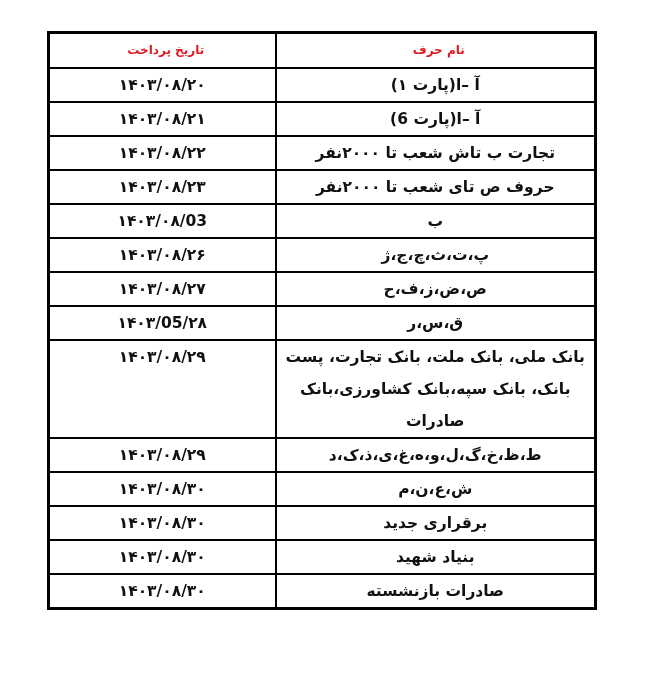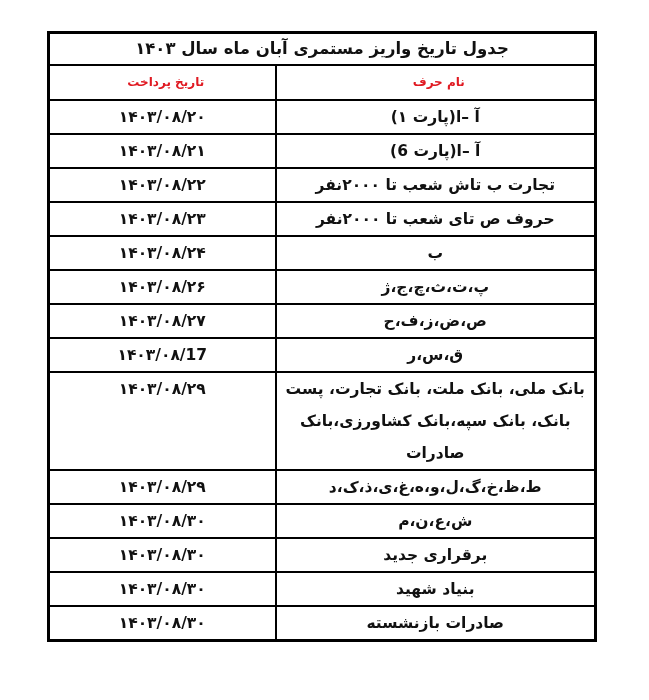--- a/index.html
+++ b/index.html
@@ -68,23 +68,20 @@
 </head>
 <body>
 
 <div class="page">
   <table class="schedule">
     <colgroup>
       <col class="name-col">
       <col class="date-col">
     </colgroup>
     <tbody>
-      <tr class="title-row">
-        <td colspan="2">جدول تاریخ واریز مستمری آبان ماه سال ۱۴۰۳</td>
-      </tr>
       <tr class="header-row">
         <td>نام حرف</td>
         <td>تاریخ پرداخت</td>
       </tr>
       <tr class="data-row">
         <td class="name-cell">آ –ا(پارت ۱)</td>
         <td class="date-cell">۱۴۰۳/۰۸/۲۰</td>
       </tr>
       <tr class="data-row">
         <td class="name-cell">آ –ا(پارت 6)</td>
@@ -93,33 +90,33 @@
       <tr class="data-row">
         <td class="name-cell">تجارت ب تاش شعب تا ۲۰۰۰نفر</td>
         <td class="date-cell">۱۴۰۳/۰۸/۲۲</td>
       </tr>
       <tr class="data-row">
         <td class="name-cell">حروف ص تای شعب تا ۲۰۰۰نفر</td>
         <td class="date-cell">۱۴۰۳/۰۸/۲۳</td>
       </tr>
       <tr class="data-row">
         <td class="name-cell">ب</td>
-        <td class="date-cell">۱۴۰۳/۰۸/۲۴</td>
+        <td class="date-cell">۱۴۰۳/۰۸/03</td>
       </tr>
       <tr class="data-row">
         <td class="name-cell">پ،ت،ث،چ،ج،ژ</td>
         <td class="date-cell">۱۴۰۳/۰۸/۲۶</td>
       </tr>
       <tr class="data-row">
         <td class="name-cell">ص،ض،ز،ف،ح</td>
         <td class="date-cell">۱۴۰۳/۰۸/۲۷</td>
       </tr>
       <tr class="data-row">
         <td class="name-cell">ق،س،ر</td>
-        <td class="date-cell">۱۴۰۳/۰۸/17</td>
+        <td class="date-cell">۱۴۰۳/05/۲۸</td>
       </tr>
       <tr class="data-row">
         <td class="name-cell">بانک ملی، بانک ملت، بانک تجارت، پست بانک، بانک سپه،بانک کشاورزی،بانک صادرات</td>
         <td class="date-cell">۱۴۰۳/۰۸/۲۹</td>
       </tr>
       <tr class="data-row">
         <td class="name-cell">ط،ظ،خ،گ،ل،و،ه،غ،ی،ذ،ک،د</td>
         <td class="date-cell">۱۴۰۳/۰۸/۲۹</td>
       </tr>
       <tr class="data-row">

